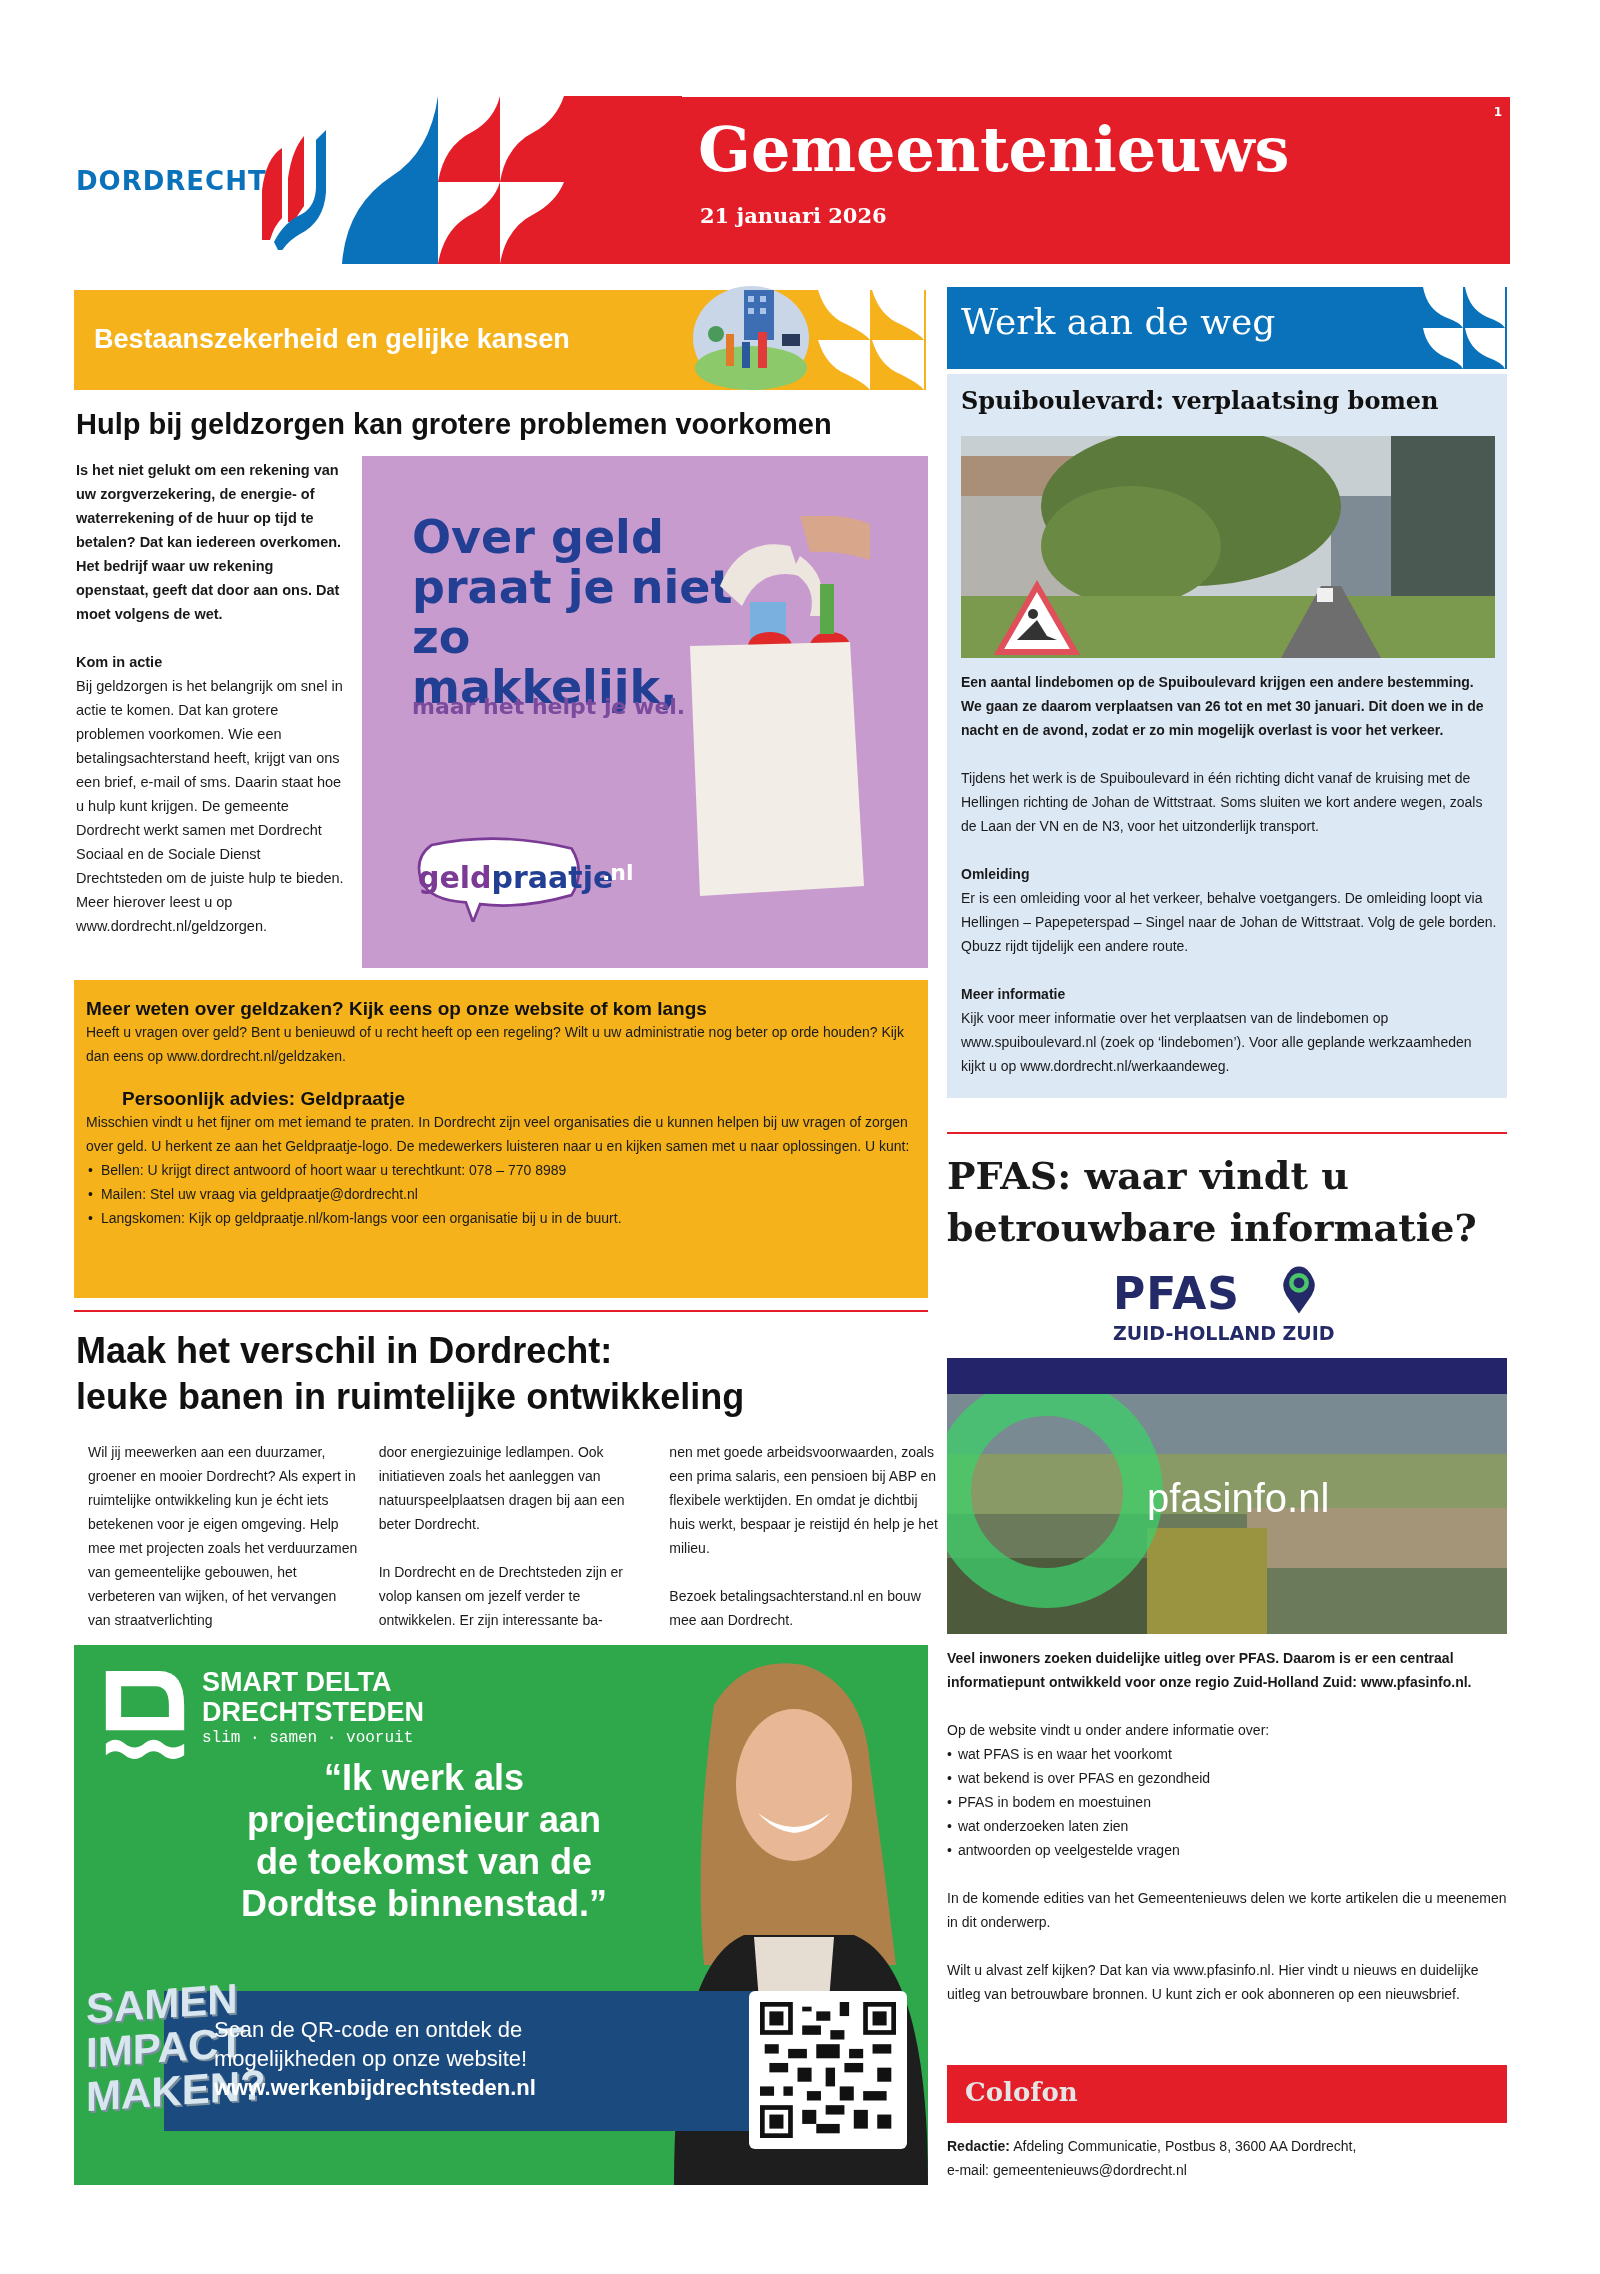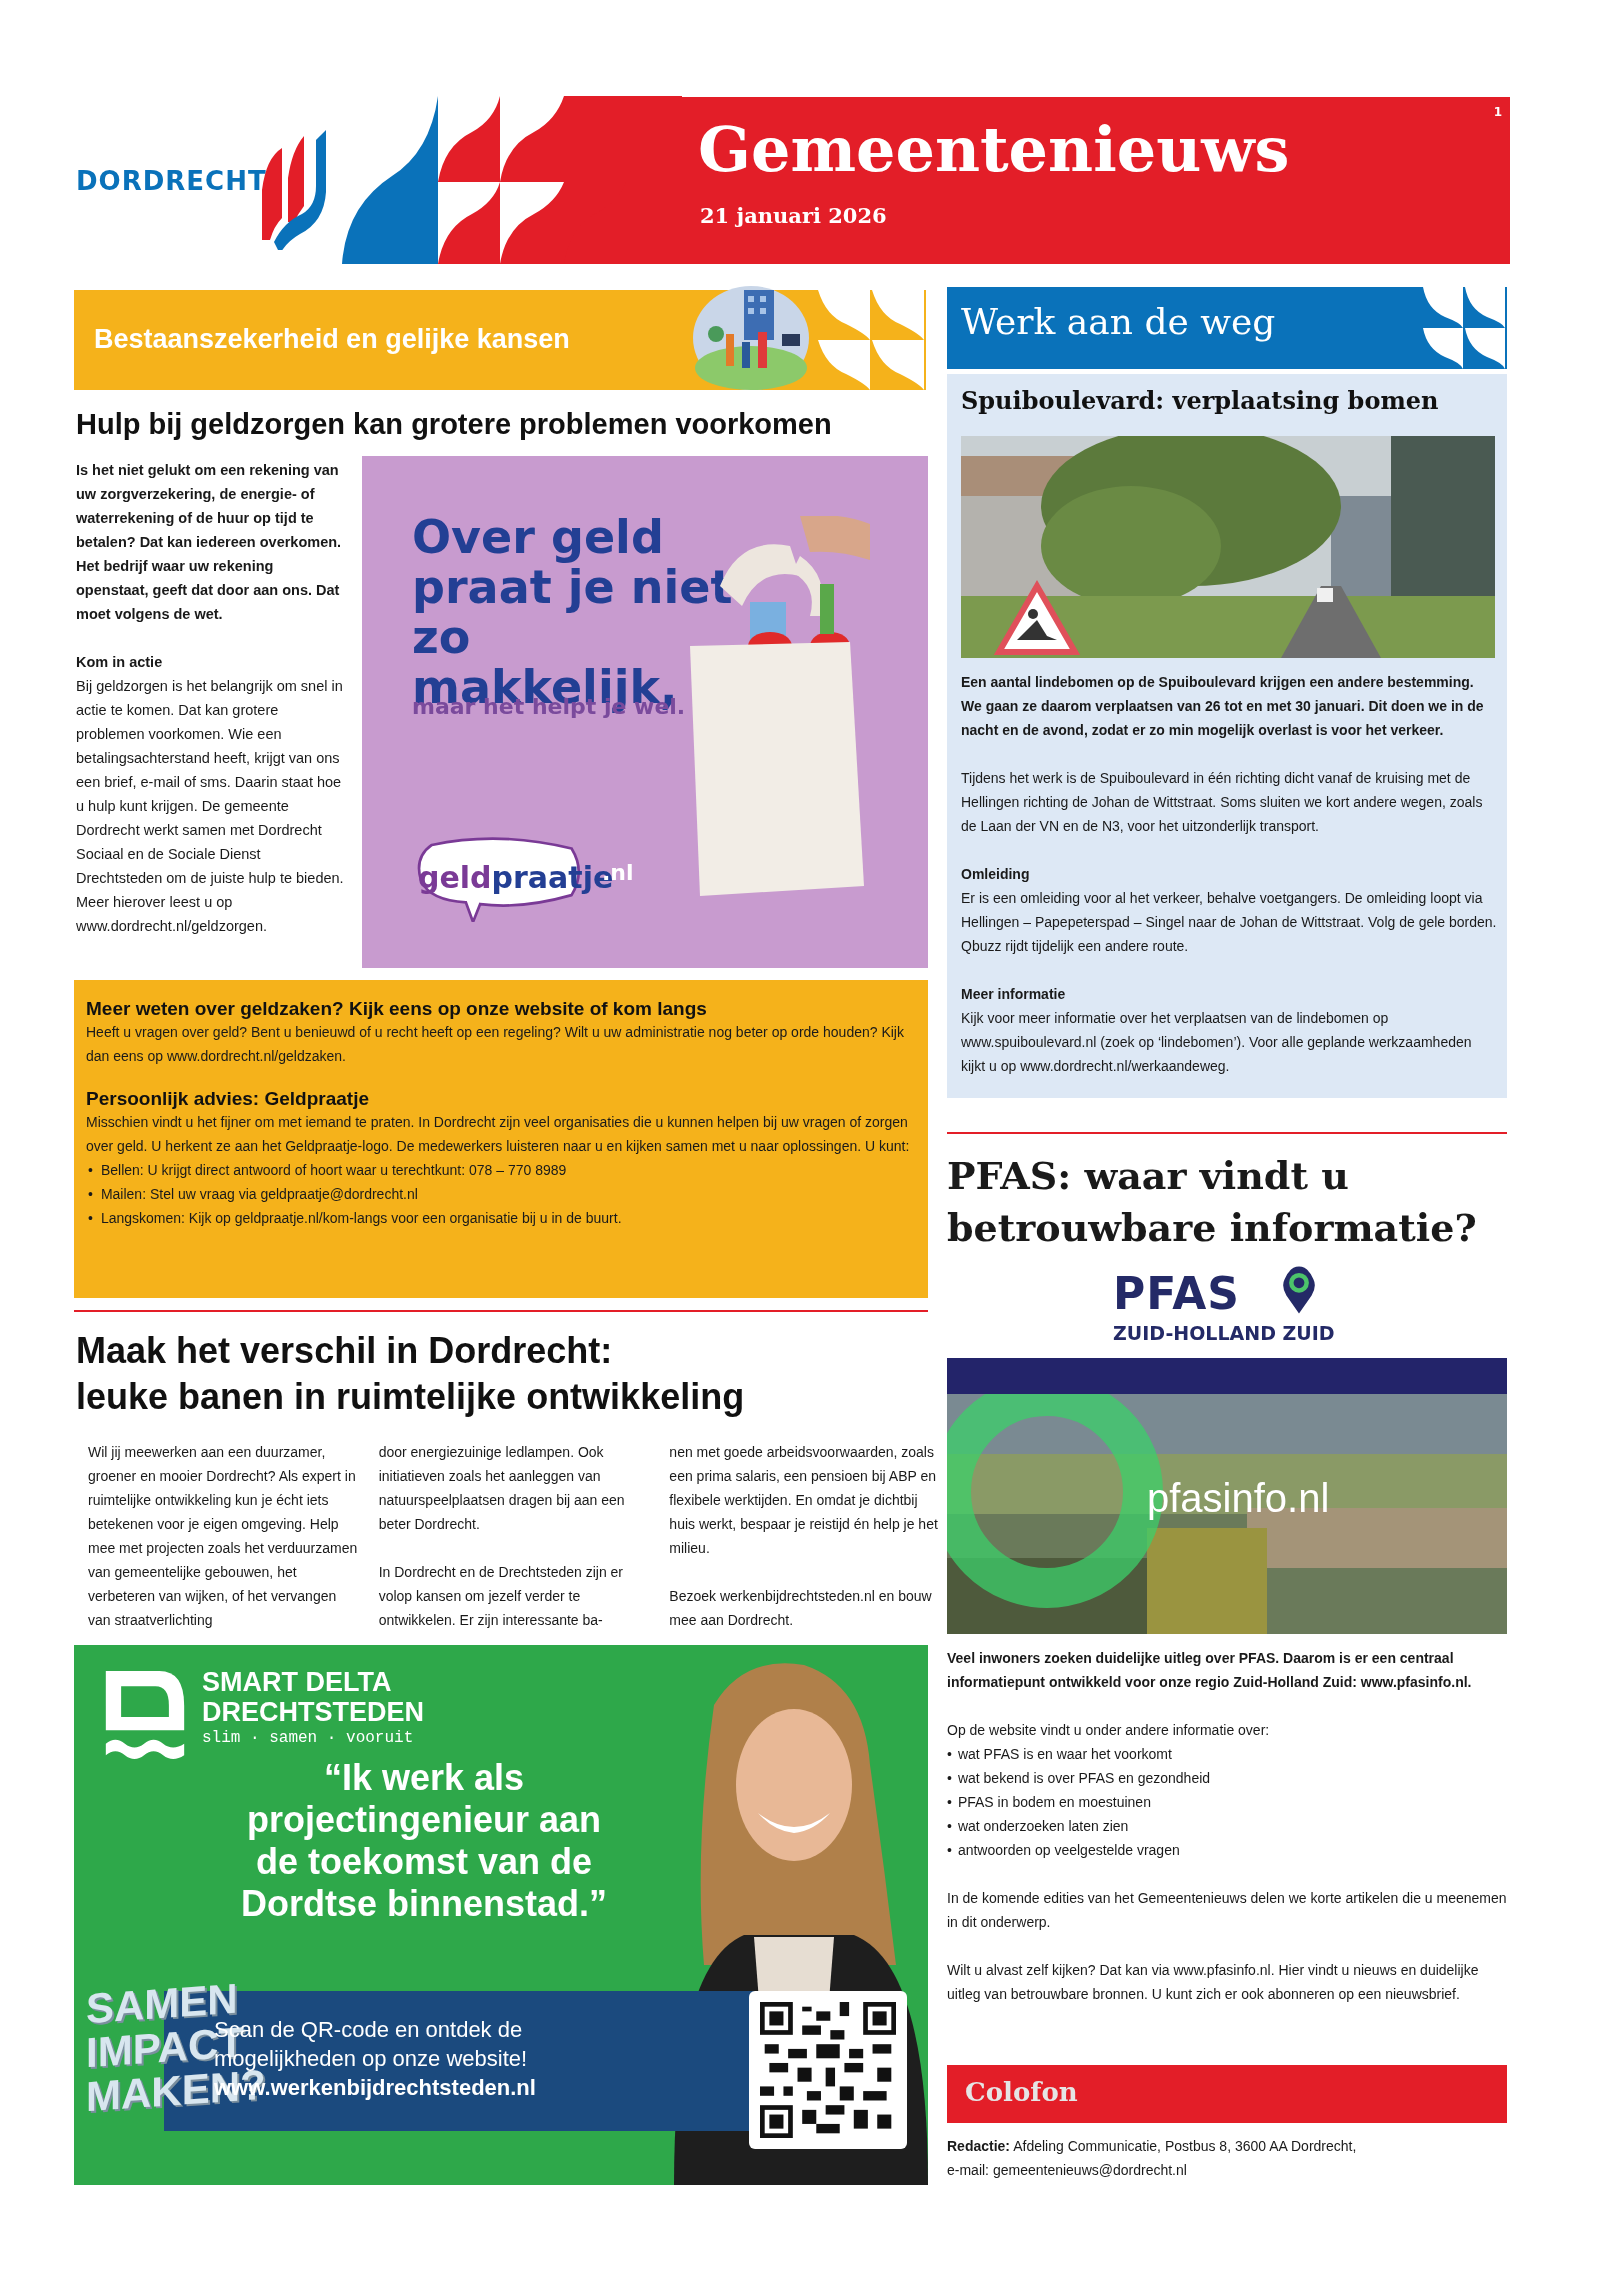--- a/index.html
+++ b/index.html
@@ -172,21 +172,21 @@
   </svg>
   <div class="bubble" style="pointer-events:none;">
     <div class="bt"><span>geld</span><b>praatje</b></div>
   </div>
   <div class="dotnl">.nl</div>
 </div>
 
 <div class="abs box-yellow">
   <h3>Meer weten over geldzaken? Kijk eens op onze website of kom langs</h3>
   <p>Heeft u vragen over geld? Bent u benieuwd of u recht heeft op een regeling? Wilt u uw administratie nog beter op orde houden? Kijk dan eens op www.dordrecht.nl/geldzaken.</p>
-  <h3 style="margin-top:20px;">Persoonlijk advies: Geldpraatje</h3>
+  <h3 style="margin-top:20px;margin-left:36px;">Persoonlijk advies: Geldpraatje</h3>
   <p>Misschien vindt u het fijner om met iemand te praten. In Dordrecht zijn veel organisaties die u kunnen helpen bij uw vragen of zorgen over geld. U herkent ze aan het Geldpraatje-logo. De medewerkers luisteren naar u en kijken samen met u naar oplossingen. U kunt:</p>
   <ul>
     <li>Bellen: U krijgt direct antwoord of hoort waar u terechtkunt: 078 – 770 8989</li>
     <li>Mailen: Stel uw vraag via geldpraatje@dordrecht.nl</li>
     <li>Langskomen: Kijk op geldpraatje.nl/kom-langs voor een organisatie bij u in de buurt.</li>
   </ul>
 </div>
 
 <div class="abs rule-red" style="left:74px; top:1310px; width:854px;"></div>
 
@@ -198,21 +198,21 @@
 <div class="abs art2-cols">
   <div class="col">
     <p>Wil jij meewerken aan een duurzamer, groener en mooier Dordrecht? Als expert in ruimtelijke ontwikkeling kun je écht iets betekenen voor je eigen omgeving. Help mee met projecten zoals het verduurzamen van gemeentelijke gebouwen, het verbeteren van wijken, of het vervangen van straatverlichting</p>
   </div>
   <div class="col">
     <p>door energiezuinige ledlampen. Ook initiatieven zoals het aanleggen van natuurspeelplaatsen dragen bij aan een beter Dordrecht.</p>
     <p style="margin-top:24px;">In Dordrecht en de Drechtsteden zijn er volop kansen om jezelf verder te ontwikkelen. Er zijn interessante ba-</p>
   </div>
   <div class="col">
     <p>nen met goede arbeidsvoorwaarden, zoals een prima salaris, een pensioen bij ABP en flexibele werktijden. En omdat je dichtbij huis werkt, bespaar je reistijd én help je het milieu.</p>
-    <p style="margin-top:24px;">Bezoek werkenbijdrechtsteden.nl en bouw mee aan Dordrecht.</p>
+    <p style="margin-top:24px;">Bezoek betalingsachterstand.nl en bouw mee aan Dordrecht.</p>
   </div>
 </div>
 
 <div class="abs ad-smart">
   <svg class="smart-logo" viewBox="0 0 90 100" width="86" height="96">
     <path d="M4 4 L60 4 Q86 4 86 40 L86 66 L4 66 Z" fill="#fff"></path>
     <path d="M20 20 L56 20 Q70 20 70 40 L70 52 L20 52 Z" fill="#2ea84a"></path>
     <path d="M4 80 Q14 72 24 80 Q34 88 44 80 Q54 72 64 80 Q74 88 86 80 L86 92 Q74 100 64 92 Q54 84 44 92 Q34 100 24 92 Q14 84 4 92 Z" fill="#fff"></path>
   </svg>
   <div class="smart-name">

